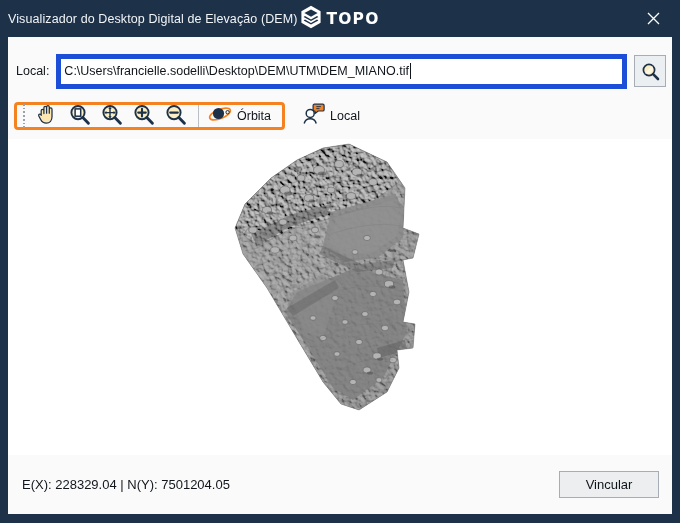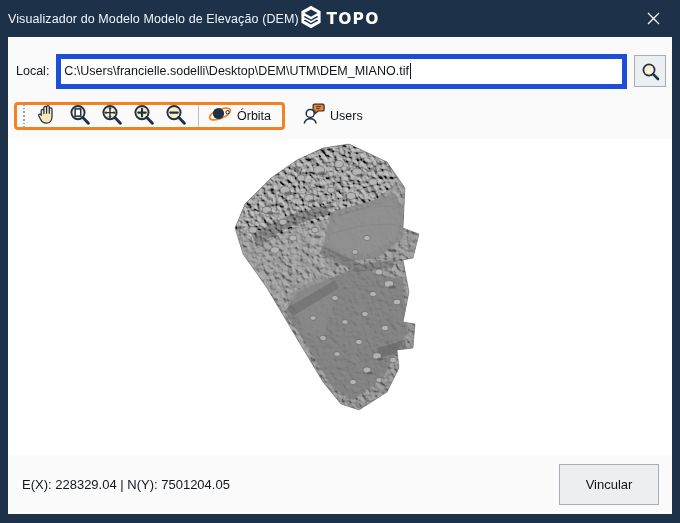--- a/index.html
+++ b/index.html
@@ -237,41 +237,41 @@
     white-space: nowrap;
   }
   #footer-spacer { flex: 1; }
   #footer-buttons {
     display: flex;
     gap: 8px;
     padding-right: 3px;
   }
   .dlg-btn {
     width: 100px;
-    height: 41px;
+    height: 27px;
     background: #eceeef;
     border: 1px solid #a6adb4;
     font-family: "Liberation Sans", sans-serif;
     font-size: 13px;
     color: #11161c;
     cursor: pointer;
     display: flex;
     align-items: center;
     justify-content: center;
     box-sizing: border-box;
   }
   .dlg-btn u { text-decoration: underline; }
 </style>
 </head>
 <body>
 
 <div id="window">
 
   <div id="titlebar">
-    <span id="title-text">Visualizador do Modelo Modelo de Elevação (DEM)</span>
+    <span id="title-text">Visualizador do Desktop Digital de Elevação (DEM)</span>
 
     <div id="brand">
       <span id="brand-logo">
         <svg width="22" height="24" viewBox="0 0 22 24">
           <polygon points="11,0.8 20.6,6.2 20.6,17.8 11,23.2 1.4,17.8 1.4,6.2" fill="#ffffff"></polygon>
           <polygon points="11,4.4 17.6,8.1 11,11.8 4.4,8.1" fill="#1d3148"></polygon>
           <path d="M5.0 11.1 L11 14.4 L17.0 11.1 L18.4 11.9 L11 16.0 L3.6 11.9 Z" fill="#1d3148"></path>
           <path d="M5.0 14.6 L11 17.9 L17.0 14.6 L18.4 15.4 L11 19.5 L3.6 15.4 Z" fill="#1d3148"></path>
         </svg>
       </span>
@@ -380,21 +380,21 @@
 
       <div class="tool-wide" id="chat-tool">
         <span>
           <svg width="24" height="22" viewBox="0 0 24 22">
             <circle cx="9.2" cy="10.4" r="4.0" fill="#ffffff" stroke="#1d3148" stroke-width="1.5"></circle>
             <path d="M3.2 20.5 a6.2 6.2 0 0 1 12.0 0" fill="#ffffff" stroke="#1d3148" stroke-width="1.5"></path>
             <path d="M13.4 1.2 h8.4 a1.3 1.3 0 0 1 1.3 1.3 v4.2 a1.3 1.3 0 0 1 -1.3 1.3 h-4.6 l-3.2 2.6 v-2.6 h-0.6 a1.3 1.3 0 0 1 -1.3 -1.3 v-4.2 a1.3 1.3 0 0 1 1.3 -1.3 z" fill="#f58220" stroke="#1d3148" stroke-width="1.2" stroke-linejoin="round"></path>
             <path d="M15.3 3.6 h4.6 M15.3 5.6 h3.2" stroke="#1d3148" stroke-width="0.9"></path>
           </svg>
         </span>
-        <span class="lbl">Users</span>
+        <span class="lbl">Local</span>
       </div>
     </div>
 
     <div id="canvas-area">
       <div id="dem-model">
         <svg width="250" height="290" viewBox="0 0 250 290">
           <defs>
             <clipPath id="demClip">
               <path d="M96,6 L122,2 L160,20 L178,46 L176,86 L192,92 L186,116 L176,118
                        L182,150 L176,180 L188,182 L186,206 L170,208 L172,226 L160,250

